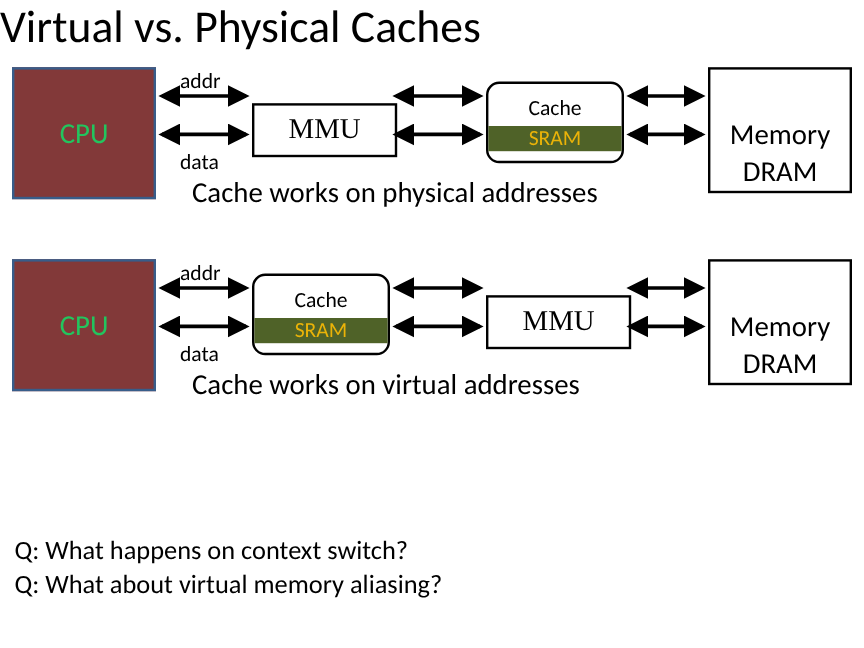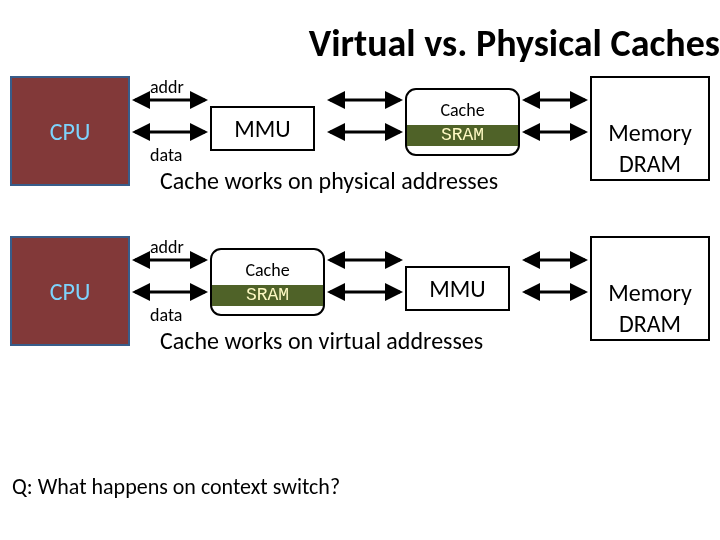--- a/index.html
+++ b/index.html
@@ -7,25 +7,25 @@
     padding: 0;
     width: 720px;
     height: 540px;
     background: #fff;
     font-family: "Calibri", "Segoe UI", sans-serif;
     color: #000;
     position: relative;
     overflow: hidden;
   }
   .title {
-    text-align: right;
+    text-align: left;
     font-size: 38px;
-    margin-top: 20px;
+    margin-top: 0;
     margin-bottom: 0px;
-    font-weight: 700;
+    font-weight: 400;
   }
   .diagram {
     position: relative;
     height: 150px;
     margin-left: 10px;
     margin-right: 10px;
   }
   .box {
     position: absolute;
     border: 2px solid #000;
@@ -34,38 +34,37 @@
     flex-direction: column;
     align-items: center;
     justify-content: center;
     font-size: 24px;
     background: #fff;
   }
   .cpu {
     left: 0px; top: 10px;
     width: 120px; height: 110px;
     background: #823939;
-    color: #7dd3fc;
+    color: #22c55e;
     border: 2px solid #385D8A;
   }
   .mmu {
-    width: 105px; height: 45px;
+    width: 121px; height: 45px; font-family: Liberation Serif, serif;
   }
   .cache-box {
     width: 115px; height: 68px;
     font-size: 18px;
     line-height: 1.15;
     border-radius: 11px;
   }
   .sram {
     background: #4F6228;
-    color: #fef9c3;
+    color: #eab308;
     width: 100%;
     text-align: center;
-    font-family: Liberation Mono, monospace;
   }
   .mem {
     right: 0px; top: 10px;
     width: 120px; height: 105px;
     line-height: 1.3;
     justify-content: flex-end;
   }
   .arrow-label {
     position: absolute;
     font-size: 18px;
@@ -179,13 +178,14 @@
   <div class="box mem">
     <div>Memory</div>
     <div>DRAM</div>
   </div>
 
   <div class="caption" style="top:100px;">Cache works on virtual addresses</div>
 </div>
 
 <div class="questions">
   <div>Q: What happens on context switch?</div>
+  <div>Q: What about virtual memory aliasing?</div>
 </div>
 
 </body></html>

